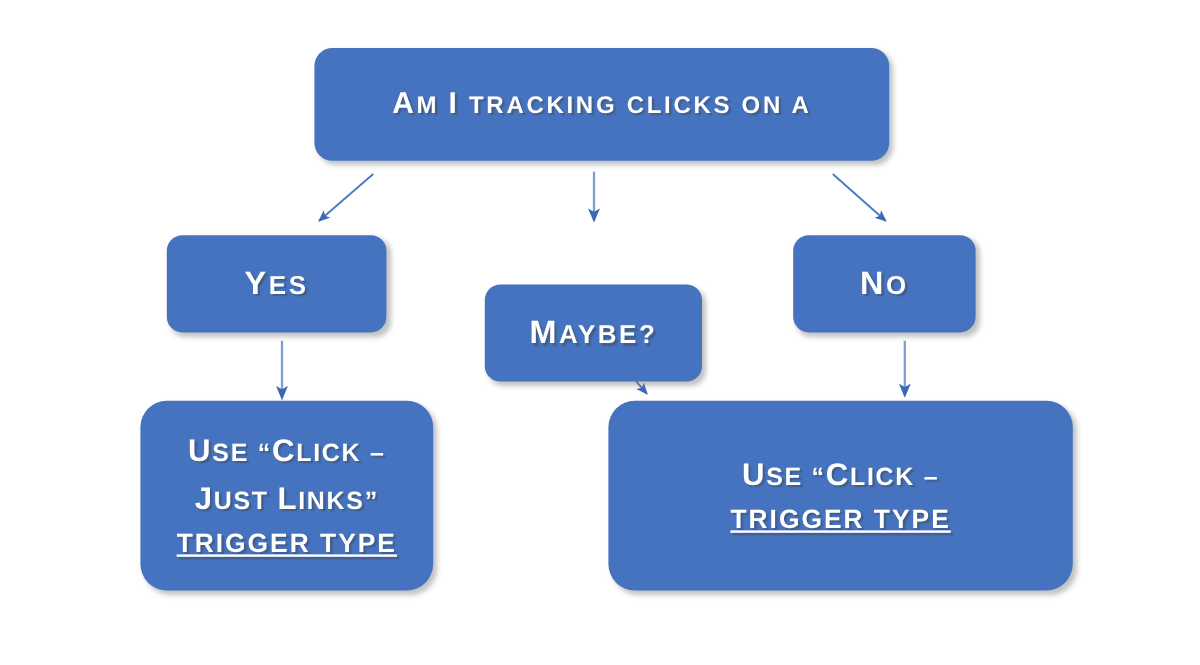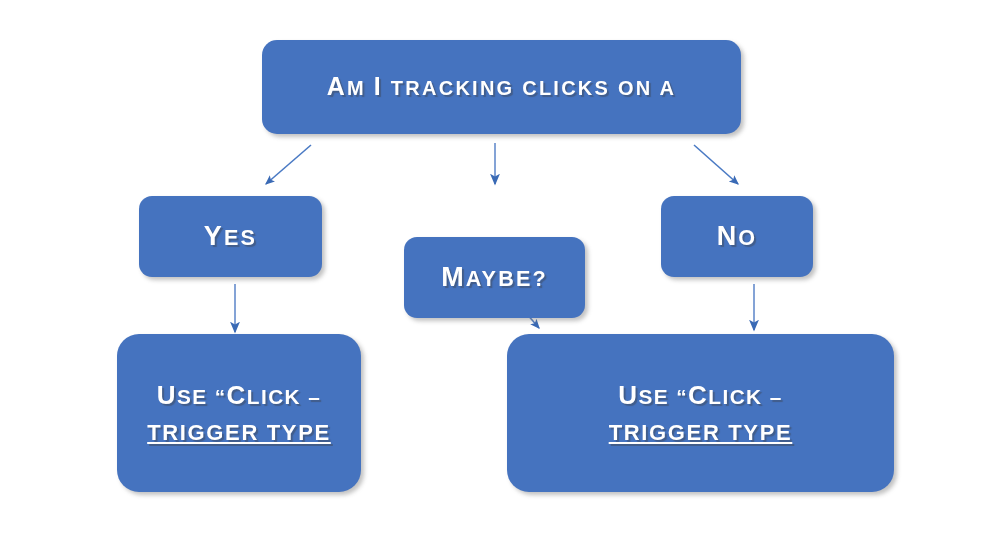--- a/index.html
+++ b/index.html
@@ -119,20 +119,21 @@
   <div class="node node-opt node-maybe">
     <div class="sc opt-line"><span class="cap">M</span><span class="sm">aybe?</span></div>
   </div>
 
   <div class="node node-opt node-no">
     <div class="sc opt-line"><span class="cap">N</span><span class="sm">o</span></div>
   </div>
 
   <div class="node node-outcome node-left-outcome">
     <div class="sc out-line"><span class="cap">U</span><span class="sm">se “</span><span class="cap">C</span><span class="sm">lick –</span></div>
+    <div class="sc out-line out-line2"><span class="cap">J</span><span class="sm">ust </span><span class="cap">L</span><span class="sm">inks”</span></div>
     <div class="sc out-small"><span class="sm">trigger type</span></div>
   </div>
 
   <div class="node node-outcome node-right-outcome">
     <div class="sc out-line"><span class="cap">U</span><span class="sm">se “</span><span class="cap">C</span><span class="sm">lick –</span></div>
     <div class="sc out-small"><span class="sm">trigger type</span></div>
   </div>
 
 </div>
 

